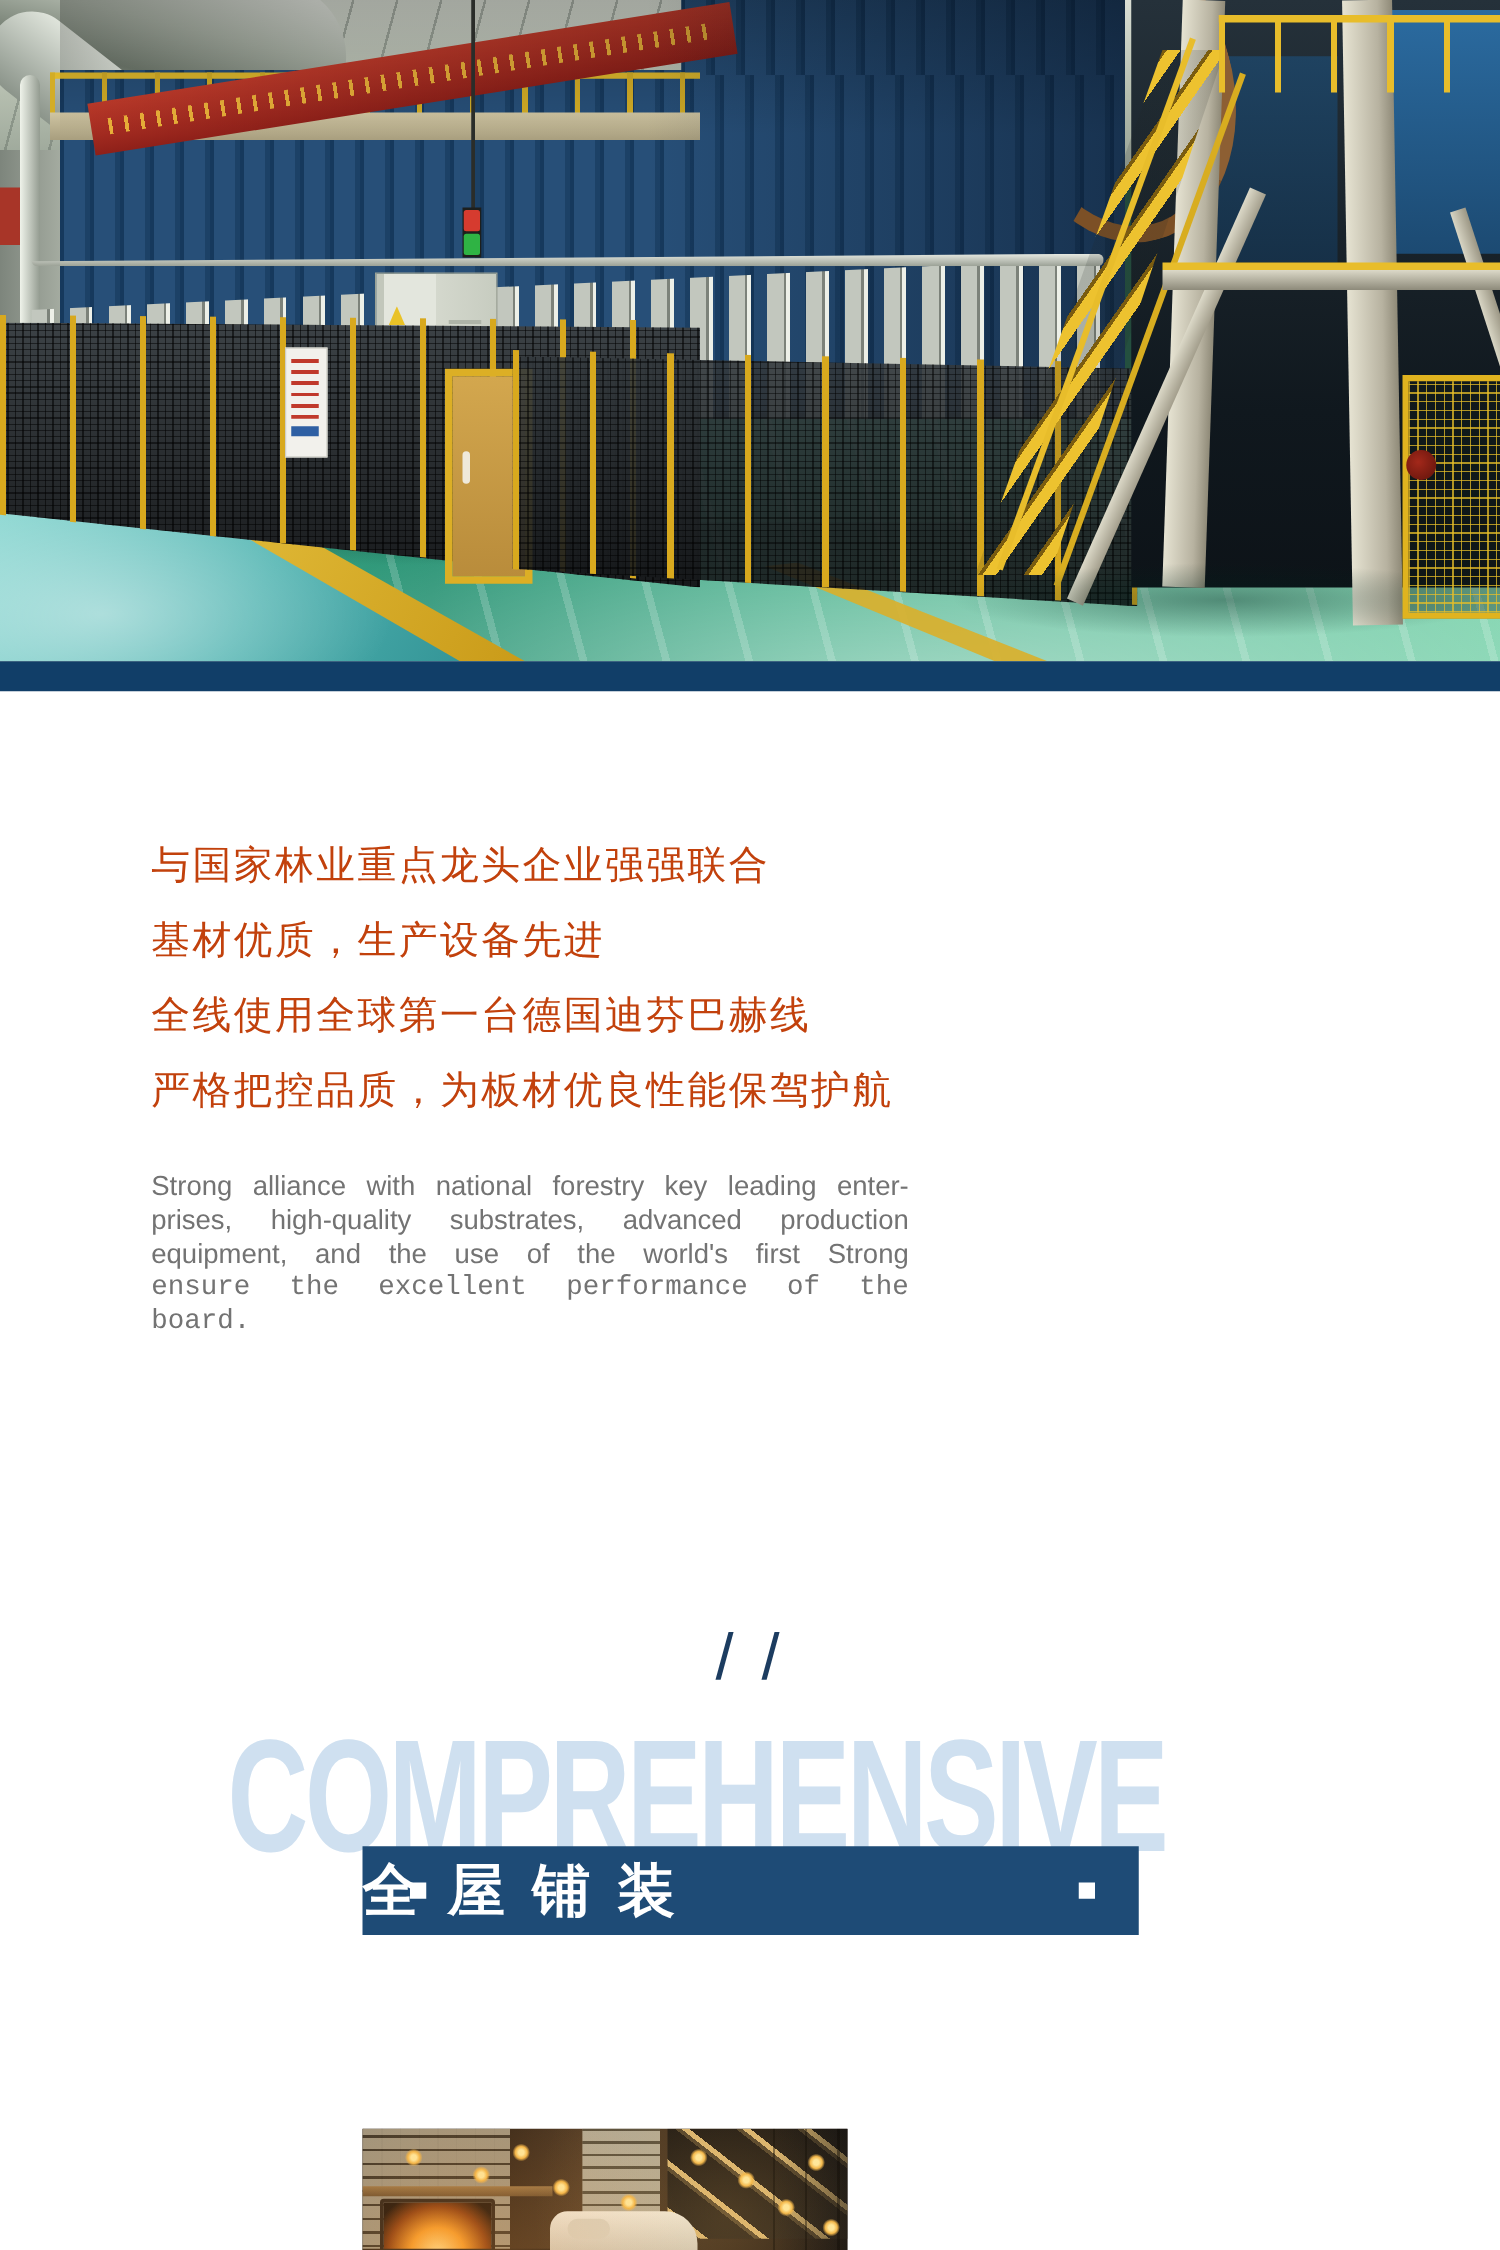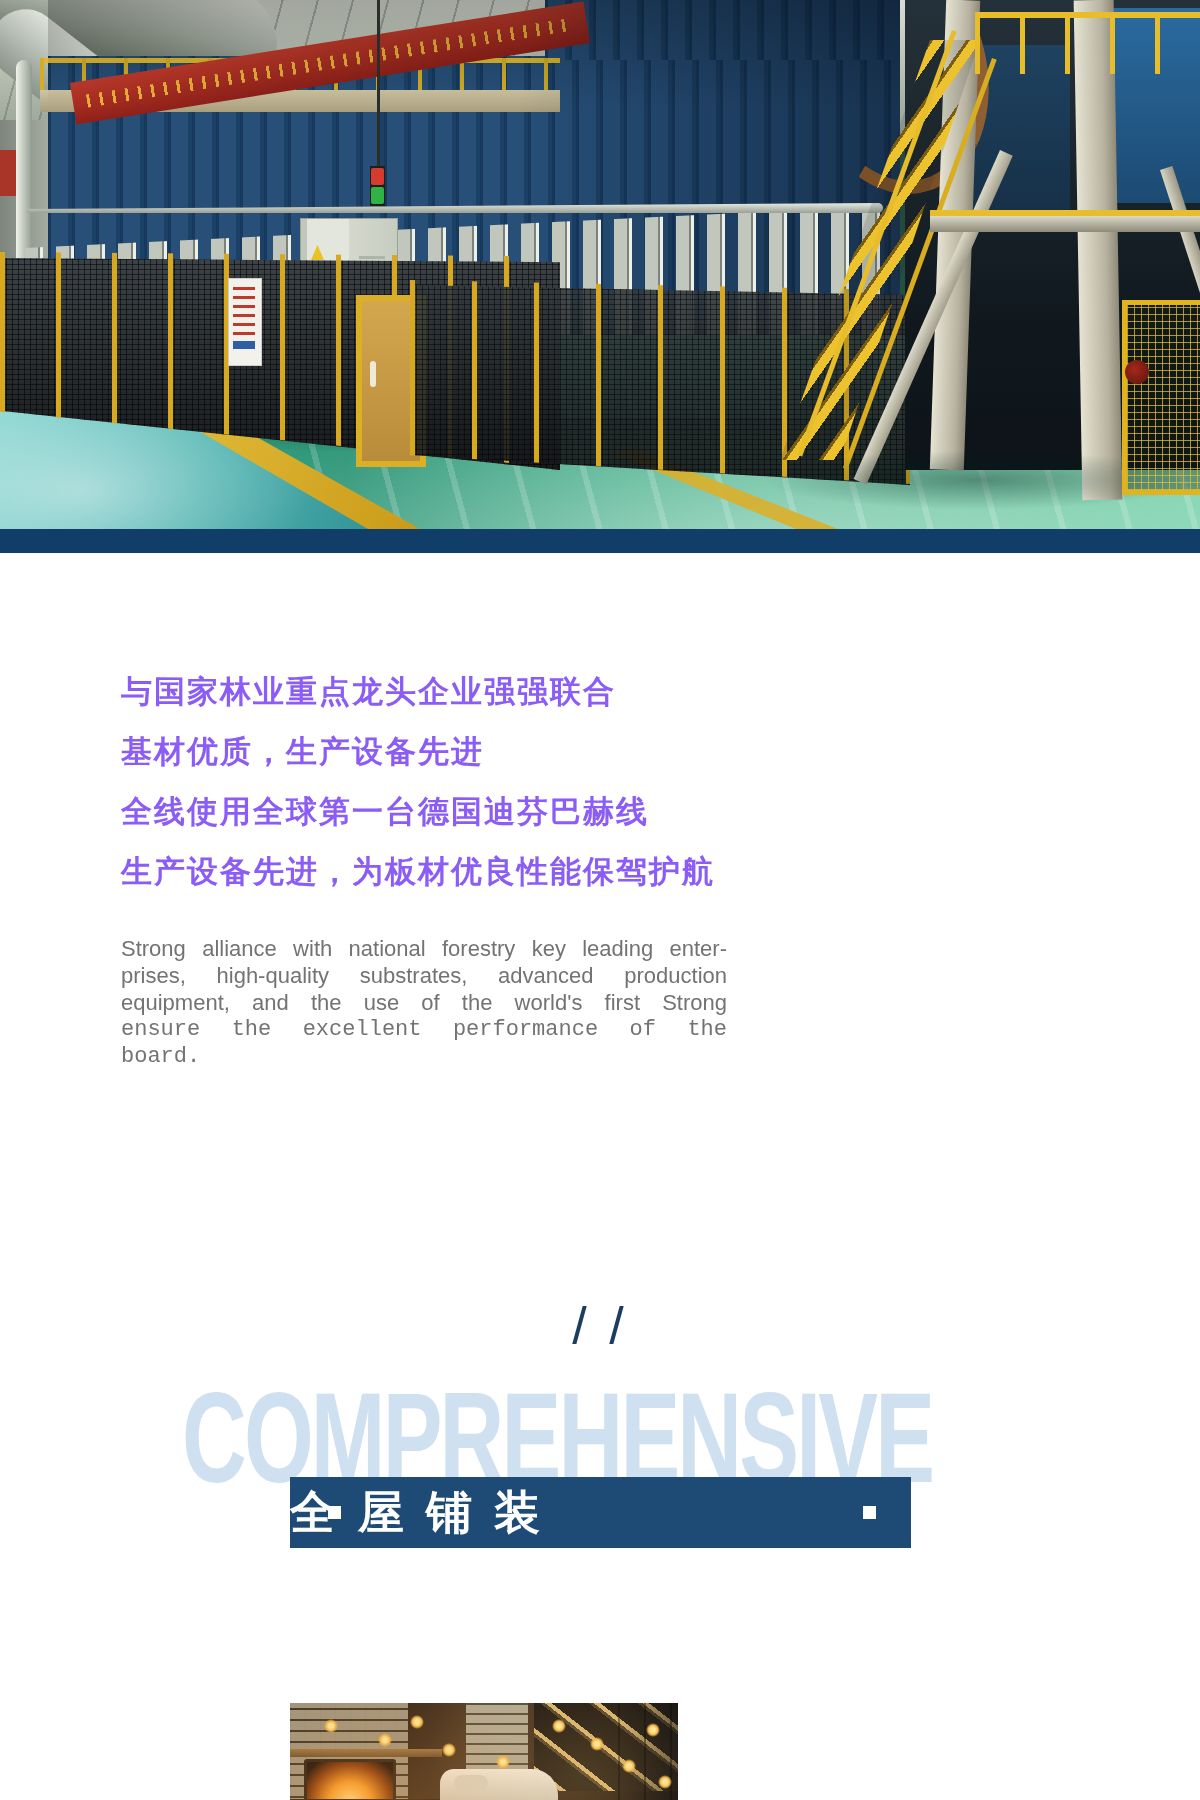--- a/index.html
+++ b/index.html
@@ -144,21 +144,21 @@
   .ph-redcircle{left:1125px;top:360px;width:24px;height:24px;border-radius:50%;
     background:radial-gradient(circle at 40% 40%,#a3281a,#5e130b);}
   .ph-structshadow{left:760px;top:450px;width:440px;height:60px;
     background:radial-gradient(ellipse at 50% 50%,rgba(0,35,28,.4),rgba(0,35,28,0) 70%);}
 
   
   .divider{position:absolute;left:0;top:529px;width:1200px;height:24px;background:#113e68;}
 
   
   .headline{position:absolute;left:121px;top:662px;width:640px;
-    font-size:31px;line-height:60px;letter-spacing:2px;font-weight:700;color:#8b5cf6;}
+    font-size:31px;line-height:60px;letter-spacing:2px;font-weight:400;color:#c2410c;}
   .headline div{white-space:nowrap;}
   .enpara{position:absolute;left:121px;top:935px;width:606px;
     font-size:22px;line-height:27px;color:#737373;}
   .en-line{text-align:justify;text-align-last:justify;}
   .en-line:last-child{text-align-last:left;font-family:Liberation Mono, monospace;}
 
   
   .slashes{position:absolute;left:0;top:1296px;width:1200px;text-align:center;
     font-size:52px;font-weight:400;color:#1c3c60;letter-spacing:4px;}
   .watermark{position:absolute;left:182px;top:1374px;
@@ -271,21 +271,21 @@
     <div class="ph-fenceY"></div>
     <div class="ph-redcircle"></div>
   </div>
 
   <div class="divider"></div>
 
   <div class="headline">
     <div>与国家林业重点龙头企业强强联合</div>
     <div>基材优质，生产设备先进</div>
     <div>全线使用全球第一台德国迪芬巴赫线</div>
-    <div>生产设备先进，为板材优良性能保驾护航</div>
+    <div>严格把控品质，为板材优良性能保驾护航</div>
   </div>
 
   <div class="enpara">
     <div class="en-line">Strong alliance with national forestry key leading enter-</div>
     <div class="en-line">prises, high-quality substrates, advanced production</div>
     <div class="en-line">equipment, and the use of the world's first Strong</div>
     <div class="en-line">ensure the excellent performance of the board.</div>
   </div>
 
   <div class="slashes">/ /</div>

